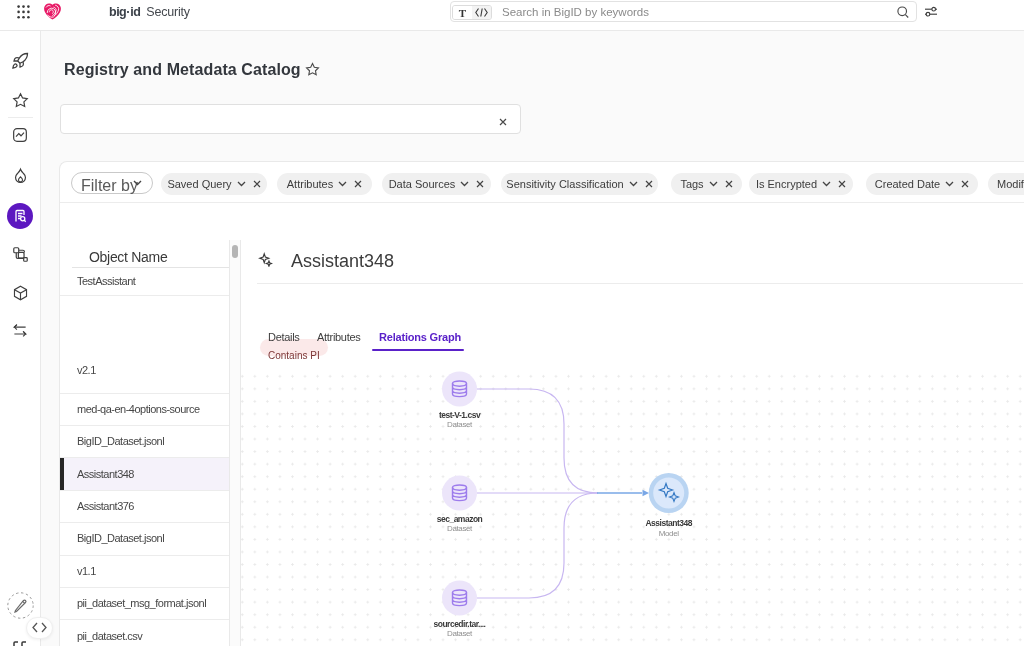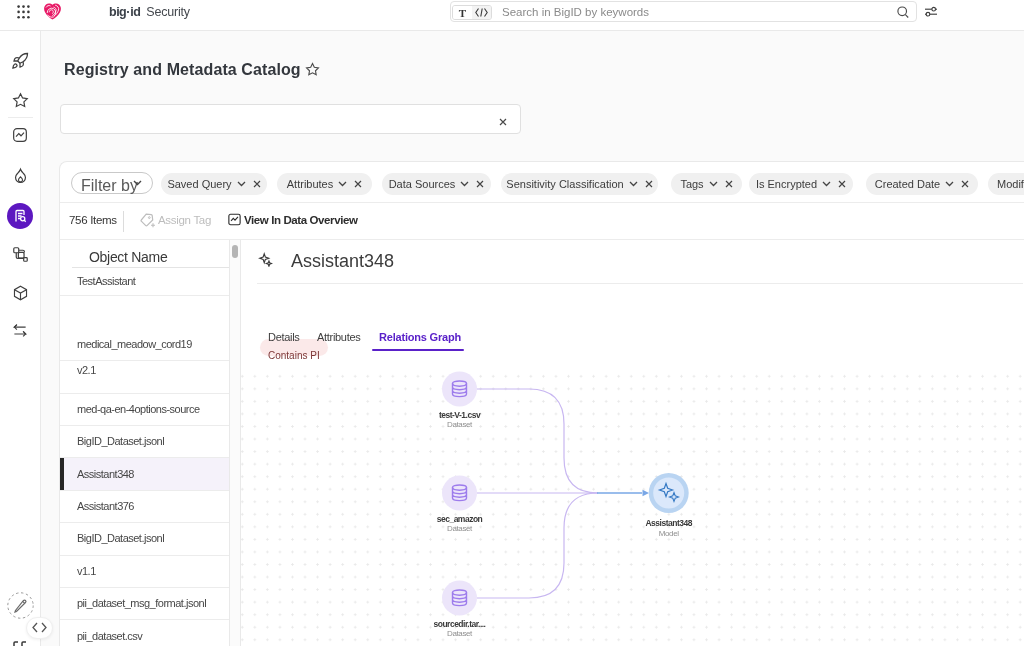--- a/index.html
+++ b/index.html
@@ -241,44 +241,26 @@
           </svg><svg width="8" height="8" viewBox="0 0 8 8" style="margin-left:7px">
             <path d="M1 1 L7 7 M7 1 L1 7" stroke="#444" stroke-width="1.2"></path>
           </svg></div>
         <div class="chip" style="left: 806px; width: 112px;">Created Date<svg width="9" height="6" viewBox="0 0 9 6">
             <path d="M1 1 L4.5 4.5 L8 1" fill="none" stroke="#444" stroke-width="1.3"></path>
           </svg><svg width="8" height="8" viewBox="0 0 8 8" style="margin-left:7px">
             <path d="M1 1 L7 7 M7 1 L1 7" stroke="#444" stroke-width="1.2"></path>
           </svg></div>
         <div class="chip" style="left: 928px; width: 112px; justify-content: flex-start; padding-left: 9px;">Modified Date</div>
       </div>
-    <div id="itemsrow">
-      <div id="itemscount">756 Items</div>
-      <div id="vsep"></div>
-      <svg style="position:absolute;left:80px;top:9px" width="15" height="15" viewBox="0 0 15 15" fill="none" stroke="#bdbdbd" stroke-width="1.2">
-          <path d="M6.2 1.2 L11.3 1.7 a1 1 0 0 1 0.9 0.9 L12.7 7 L7 12.7 a0.8 0.8 0 0 1 -1.2 0 L1.3 8.2 a0.8 0.8 0 0 1 0 -1.2 Z"></path>
-          <circle cx="9.3" cy="4.6" r="0.9" stroke-width="1"></circle>
-          <path d="M11 12.2 h4 M13 10.2 v4" stroke-width="1.1"></path>
-        </svg>
-      <div id="assigntag">Assign Tag</div>
-      <svg style="position:absolute;left:168px;top:9px" width="13" height="13" viewBox="0 0 15 15" fill="none" stroke="#2d2d2d" stroke-width="1.3">
-          <rect x="1" y="1.5" width="13" height="12" rx="2"></rect>
-          <path d="M3.5 9 l2.6-2.8 2 2 3.4-3.6"></path>
-        </svg>
-      <div id="viewdata">View In Data Overview</div>
-    </div>
     <div id="list">
         <div id="listhdr">
           <span>Object Name</span>
         </div>
         <div class="lrow" style="top: 28px; height: 28.4px;">
           <span style="top:7.199999999999999px">TestAssistant</span>
-        </div>
-        <div class="lrow" style="top: 88.8px; height: 32.4px;">
-          <span style="top:9.2px">medical_meadow_cord19</span>
         </div>
         <div class="lrow" style="top: 121.2px; height: 32.4px;">
           <span style="top:3px">v2.1</span>
         </div>
         <div class="lrow" style="top: 153.6px; height: 32.4px;">
           <span style="top:9.2px">med-qa-en-4options-source</span>
         </div>
         <div class="lrow" style="top: 186px; height: 32.4px;">
           <span style="top:9.2px">BigID_Dataset.jsonl</span>
         </div>

